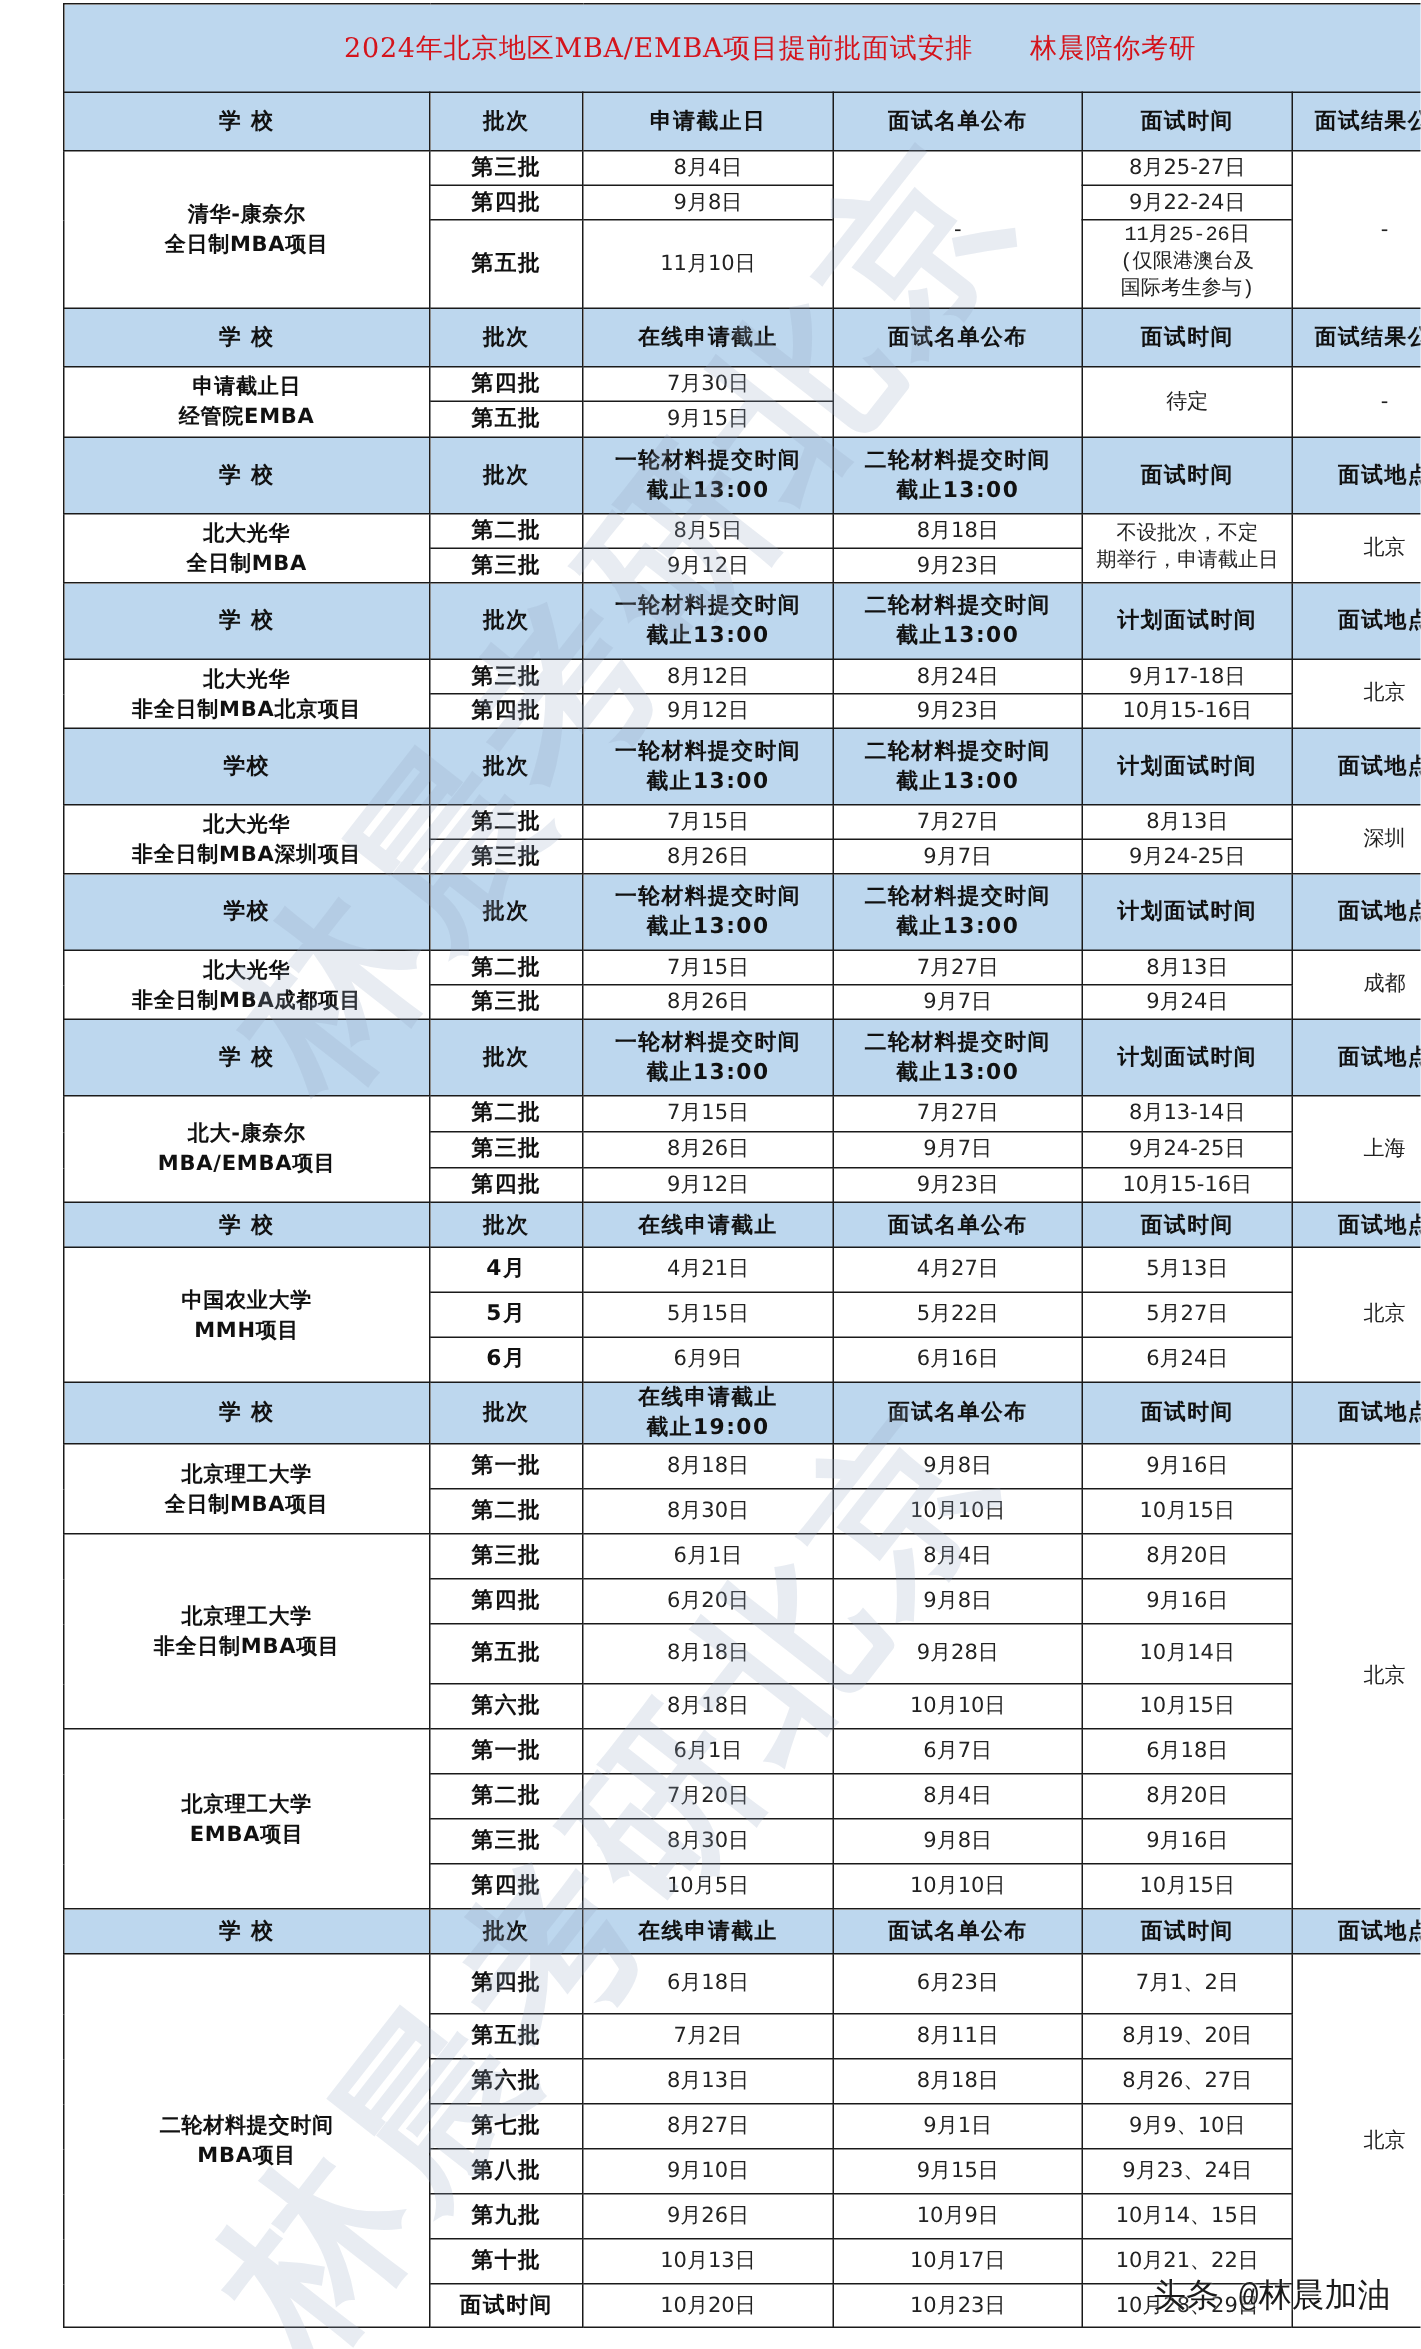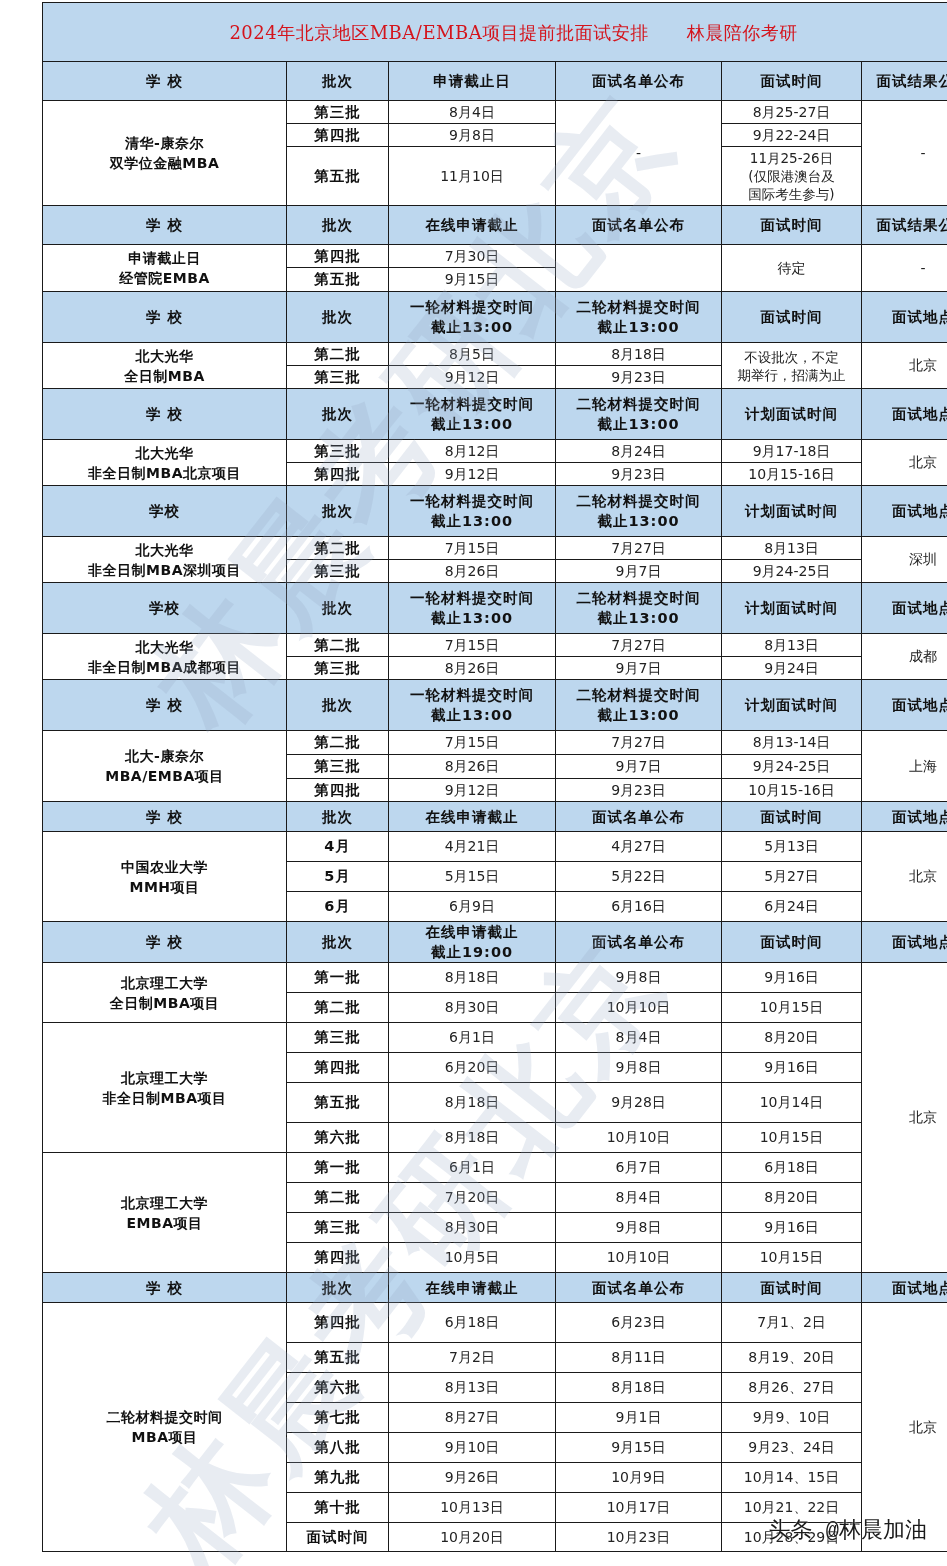--- a/index.html
+++ b/index.html
@@ -9,21 +9,21 @@
   table { border-collapse:collapse; width:942px; table-layout:fixed; }
   td { border:1.5px solid #1a1a1a; text-align:center; vertical-align:middle;
        font-size:14px; line-height:19px; padding:0; overflow:hidden; }
   td.title { background:#BDD7EE; height:58px; color:#d4141c; font-family:"DejaVu Serif","Liberation Serif",serif;
        font-size:18px; letter-spacing:0.5px; }
   td.title .gap { display:inline-block; width:38px; }
   tr.hdr td { background:#BDD7EE; font-weight:bold; font-size:14.5px; letter-spacing:1px; line-height:20px; }
   td.batch { font-weight:bold; font-size:14.5px; letter-spacing:1px; }
   td.school { font-weight:bold; font-size:14px; line-height:20px; letter-spacing:0.5px; }
   td.val { font-size:14px; color:#222; }
-  td.small { font-size:13.5px; line-height:18px; }
+  td.small { font-size:13.5px; line-height:18px;font-family:Liberation Mono, monospace; }
   #watermark { position:absolute; left:0; top:0; width:947px; height:1566px; pointer-events:none; z-index:5; overflow:hidden; }
   .wm { position:absolute; font-family:"DejaVu Sans","Liberation Sans",sans-serif; font-size:120px; font-weight:bold;
         color:rgba(150,170,195,0.22); transform-origin:left top; white-space:nowrap; letter-spacing:6px; }
   #credit { position:absolute; right:20px; top:1515px; font-size:22px; color:#1a1a1a; z-index:6;
             font-family:Liberation Mono, monospace; text-shadow:0 0 2px #fff; }
 </style>
 </head>
 <body>
 
 <div id="sheet">
@@ -46,21 +46,21 @@
     <tr class="hdr" style="height:39px">
       <td>学 校</td>
       <td>批次</td>
       <td>申请截止日</td>
       <td>面试名单公布</td>
       <td>面试时间</td>
       <td>面试结果公布</td>
     </tr>
     <tr style="height:23px">
       <td rowspan="3" class="school" style="white-space:pre-line">清华-康奈尔
-双学位金融MBA</td>
+全日制MBA项目</td>
       <td class="batch">第三批</td>
       <td class="val">8月4日</td>
       <td rowspan="3" class="val">-</td>
       <td class="val">8月25-27日</td>
       <td rowspan="3" class="val">-</td>
     </tr>
     <tr style="height:23px">
       <td class="batch">第四批</td>
       <td class="val">9月8日</td>
       <td class="val">9月22-24日</td>
@@ -105,21 +105,21 @@
       <td>面试时间</td>
       <td>面试地点</td>
     </tr>
     <tr style="height:23px">
       <td rowspan="2" class="school" style="white-space:pre-line">北大光华
 全日制MBA</td>
       <td class="batch">第二批</td>
       <td class="val">8月5日</td>
       <td class="val">8月18日</td>
       <td rowspan="2" class="val small" style="white-space:pre-line">不设批次，不定
-期举行，招满为止</td>
+期举行，申请截止日</td>
       <td rowspan="2" class="val">北京</td>
     </tr>
     <tr style="height:23px">
       <td class="batch">第三批</td>
       <td class="val">9月12日</td>
       <td class="val">9月23日</td>
     </tr>
 
     <tr class="hdr" style="height:51px">
       <td>学 校</td>

